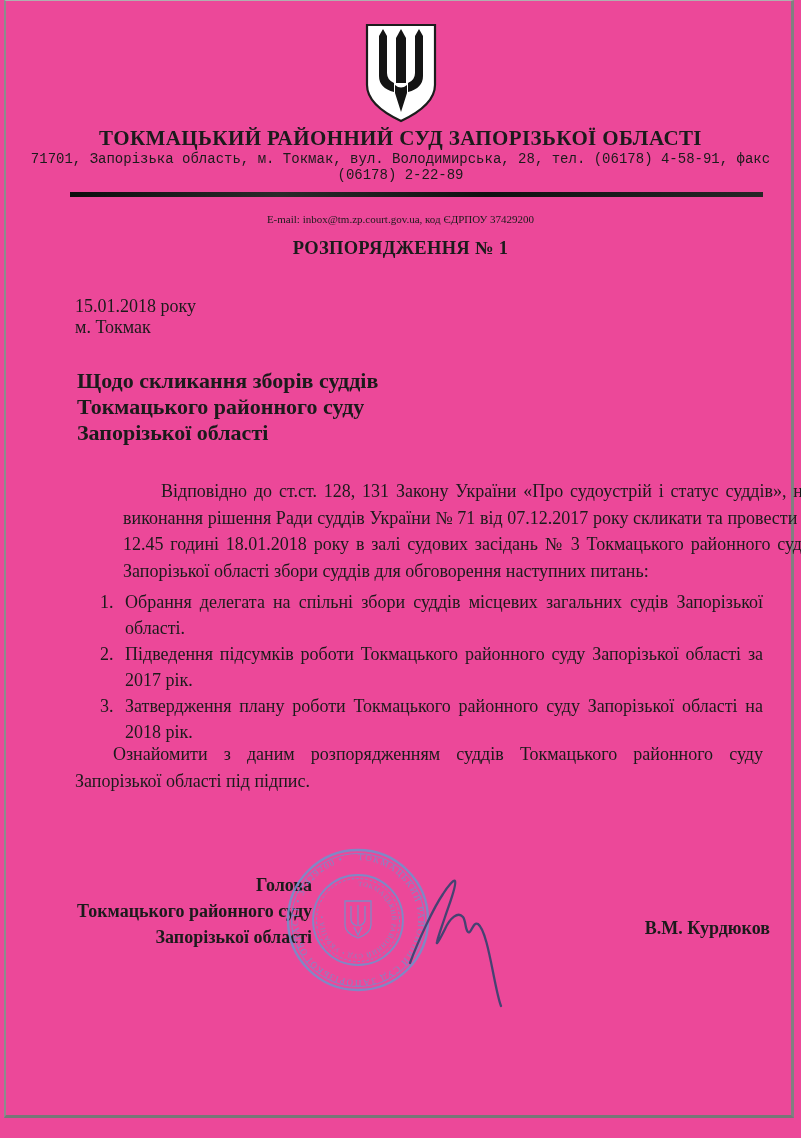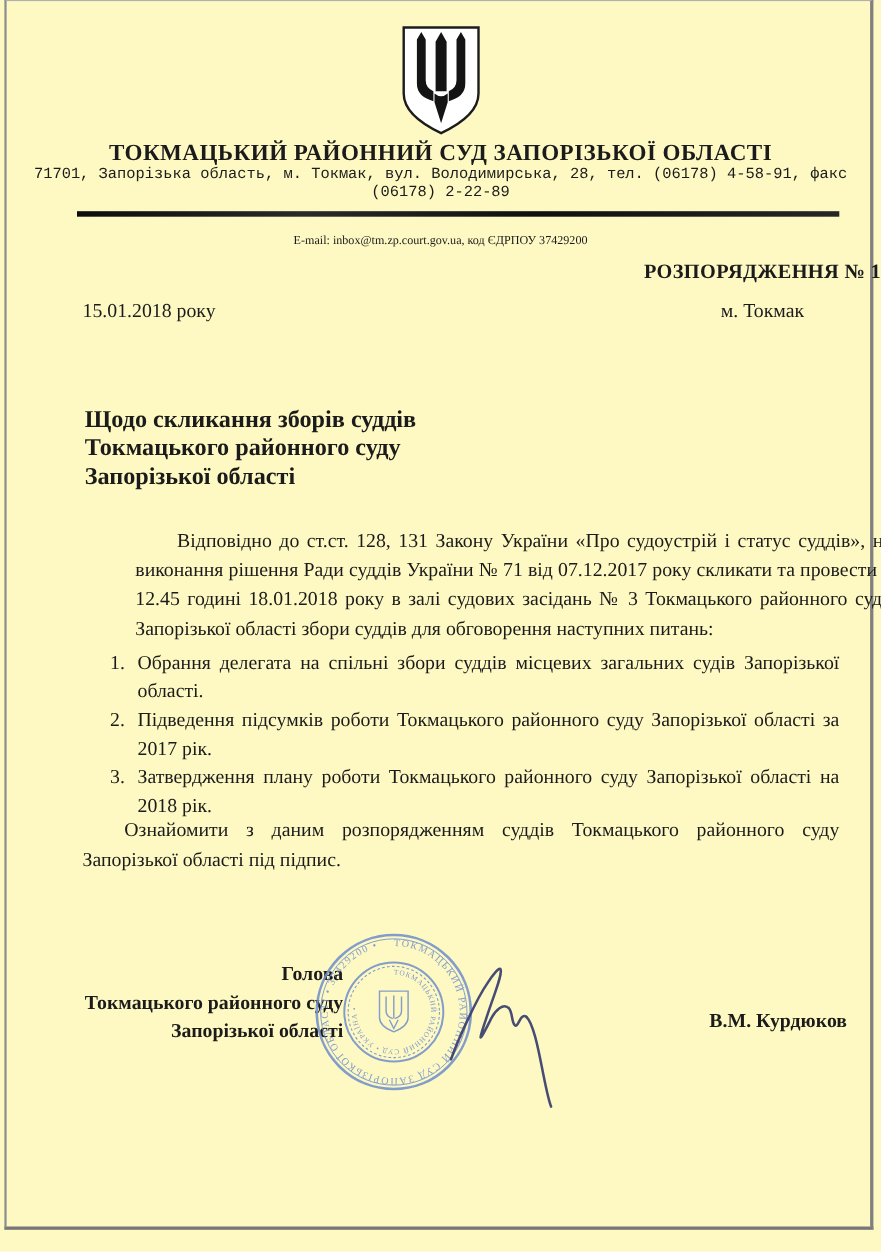--- a/index.html
+++ b/index.html
@@ -1,39 +1,39 @@
 <!DOCTYPE html>
 <html lang="uk"><head>
 <meta charset="utf-8">
 <title>Scan</title>
 <style>
   html,body { margin:0; padding:0; background:#ffffff; }
   .page {
     position:relative; width:801px; height:1138px;
-    background:#fef9c3; overflow:hidden;
+    background:#ec4899; overflow:hidden;
     font-family:"Liberation Serif","DejaVu Serif",serif;
     color:#1b1b1b;
   }
   .scan-frame {
     position:absolute; left:4px; top:0; right:7px; bottom:20px;
     border-left:2px solid #8c8c8c; border-top:1px solid #b0b0b0;
     border-right:3px solid #808080; border-bottom:3px solid #777777;
     pointer-events:none;
   }
   .abs { position:absolute; }
   .center { left:0; width:100%; text-align:center; }
   .emblem { top:21px; left:50%; transform:translateX(-50%); }
   .court-name { top:126px; font-weight:bold; font-size:21px; letter-spacing:0.4px; }
   .addr { top:151px; font-size:14px;font-family:Liberation Mono, monospace; }
   .email { top:169px; font-size:11px;margin-top:44px; }
   .divider { top:192px; left:70px; width:693px; height:5px;
     background:linear-gradient(90deg,#0d0d0d,#2a2a2a 30%,#101010 60%,#262626); }
-  .doc-title { top:238px; font-weight:bold; font-size:18.5px; letter-spacing:0.3px;text-align:right; }
-  .dateline { top:272px; left:75px; right:70px; display:flex;
-    justify-content:space-between; font-size:18px; }
+  .doc-title { top:238px; font-weight:bold; font-size:18.5px; letter-spacing:0.3px; }
+  .dateline { top:296px; left:75px; right:70px; display:flex;
+    justify-content:space-between; font-size:18px;flex-direction:column; }
   .subject { top:368px; left:77px; font-weight:bold; font-size:22px; line-height:26px; }
   .bodytext { left:75px; width:688px; font-size:18px; line-height:26.5px;
     text-align:justify; }
   .para { text-indent:38px; }
   .body-para { top:478px;margin-left:48px; }
   .agenda { top:589px; line-height:26px; }
   .agenda ol { margin:0; padding:0 0 0 50px; list-style:none; }
   .agenda li { text-align:justify; text-indent:-25px; }
   .agenda .num { display:inline-block; width:25px; text-indent:0; }
   .closing { top:741px; }

